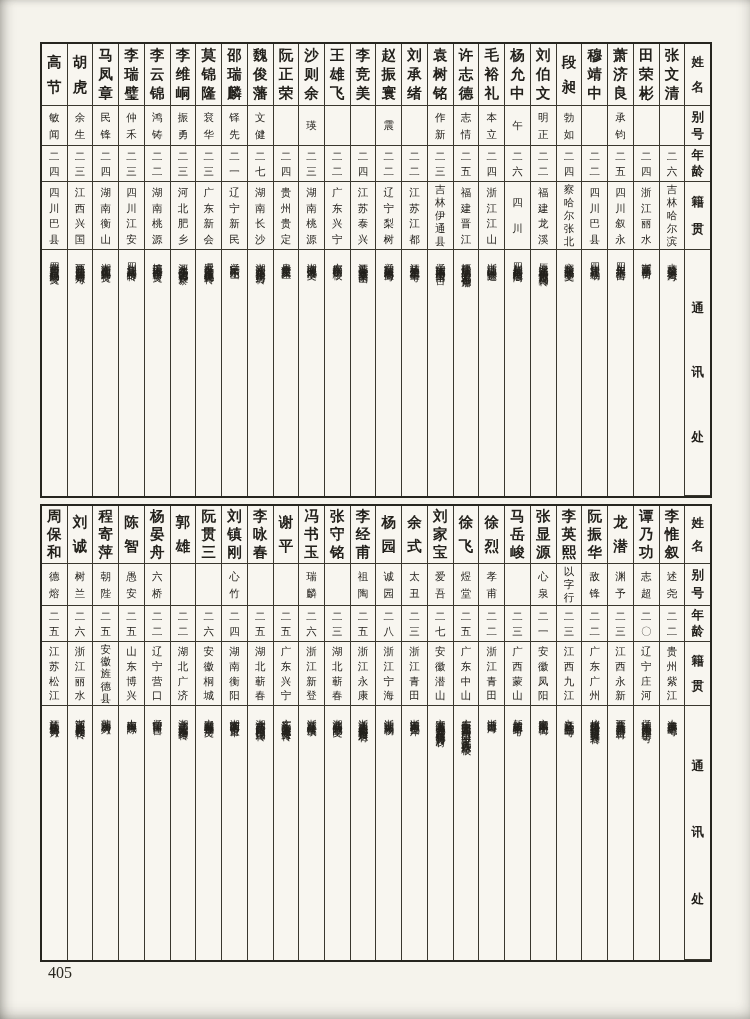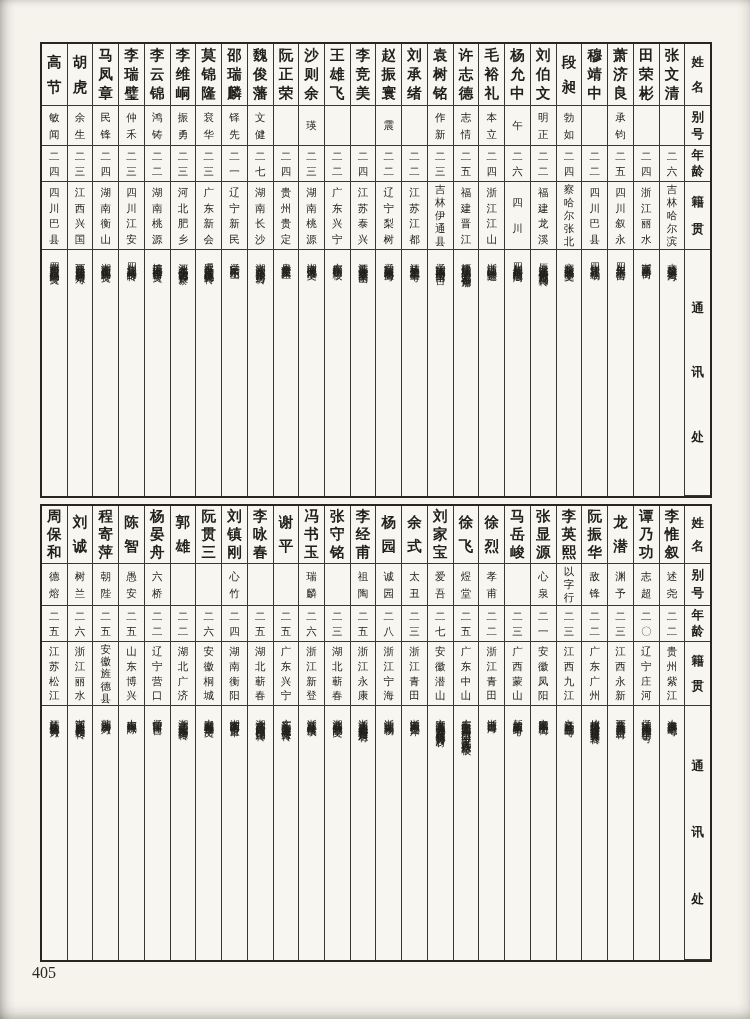--- a/index.html
+++ b/index.html
@@ -31,21 +31,21 @@
   .cell.addr{border-bottom:none;align-items:flex-start;padding-top:5px;}
   .vstack{display:flex;flex-direction:column;justify-content:space-evenly;align-items:center;height:100%;width:100%;}
   .vstack span{display:block;line-height:1;font-size:10.5px;}
   .name-cell .vstack span{font-weight:700;font-size:14.5px;}
   .header-col .vstack span{font-size:12.5px;font-weight:600;}
   .vtxt{
     writing-mode:vertical-rl;text-orientation:upright;
     font-size:10px;line-height:11.5px;letter-spacing:1px;
     max-height:100%;
   }
-  .page-num{position:absolute;left:32px;top:964px;font-family:"Liberation Serif",serif;font-size:16px;color:#2a2820;}
+  .page-num{position:absolute;left:48px;top:964px;font-family:"Liberation Serif",serif;font-size:16px;color:#2a2820;}
 </style>
 </head>
 <body>
 
 <div class="page">
   <div class="rtable t-top" id="table-top">
       <div class="col header-col">
         <div class="cell hrow">
           <div class="vstack">
             <span>姓</span>

